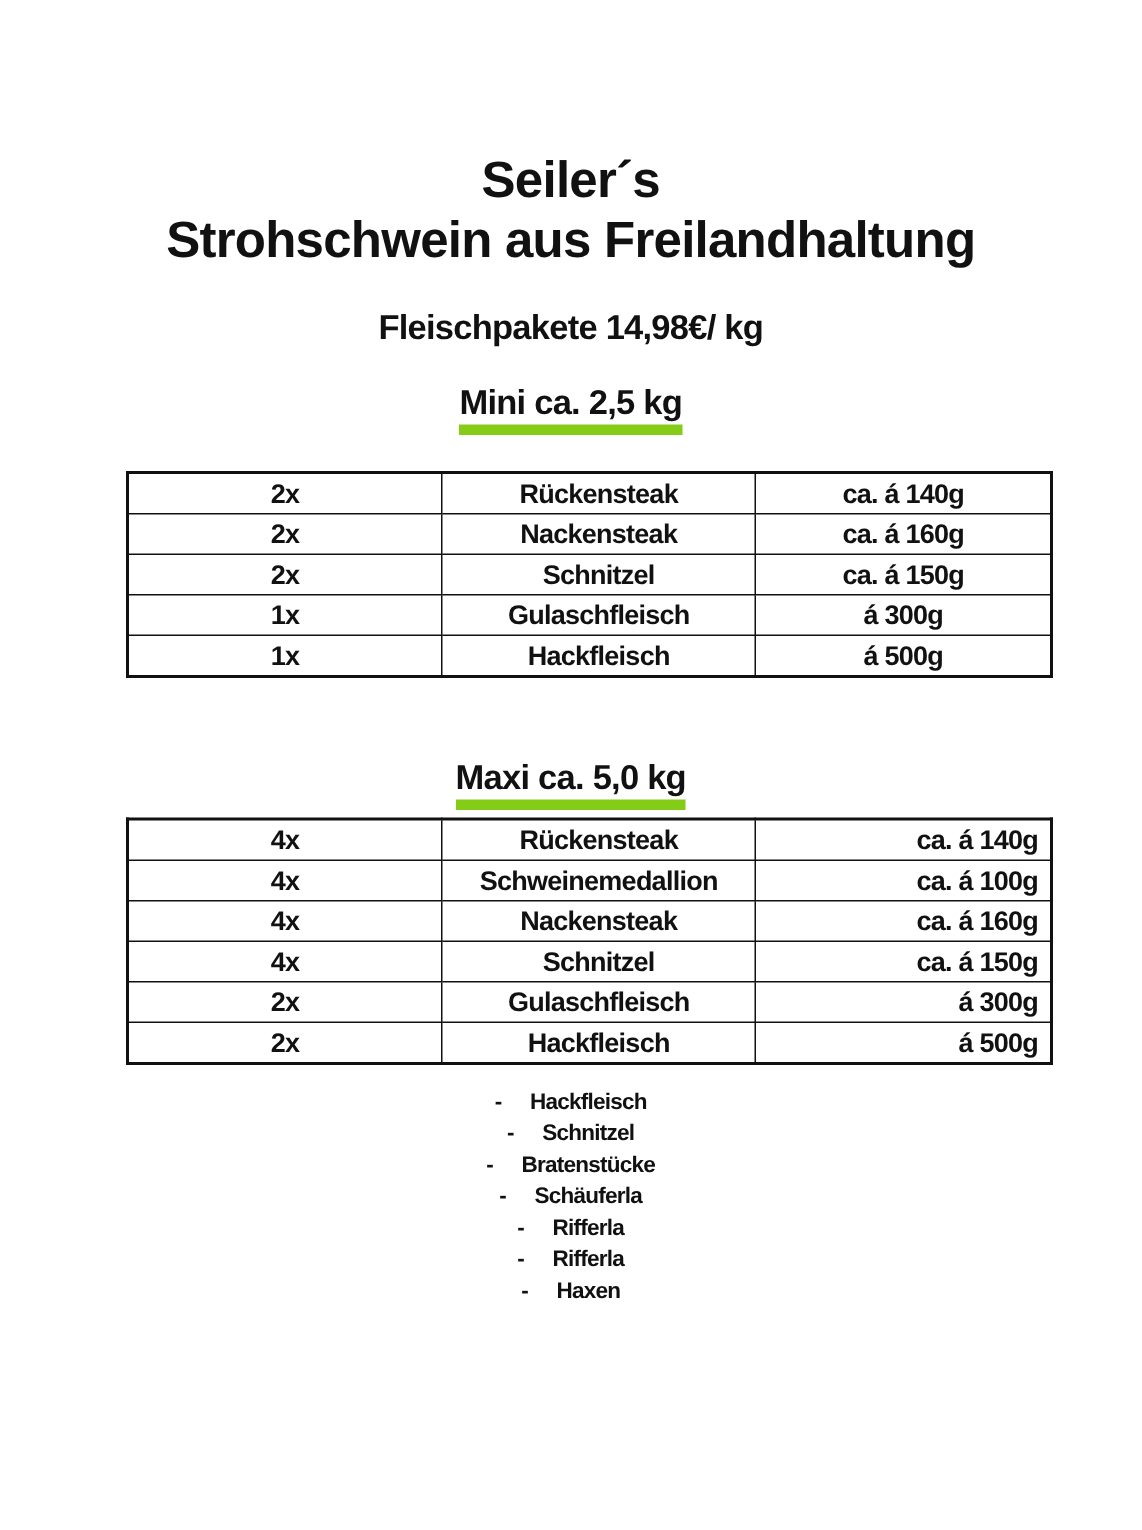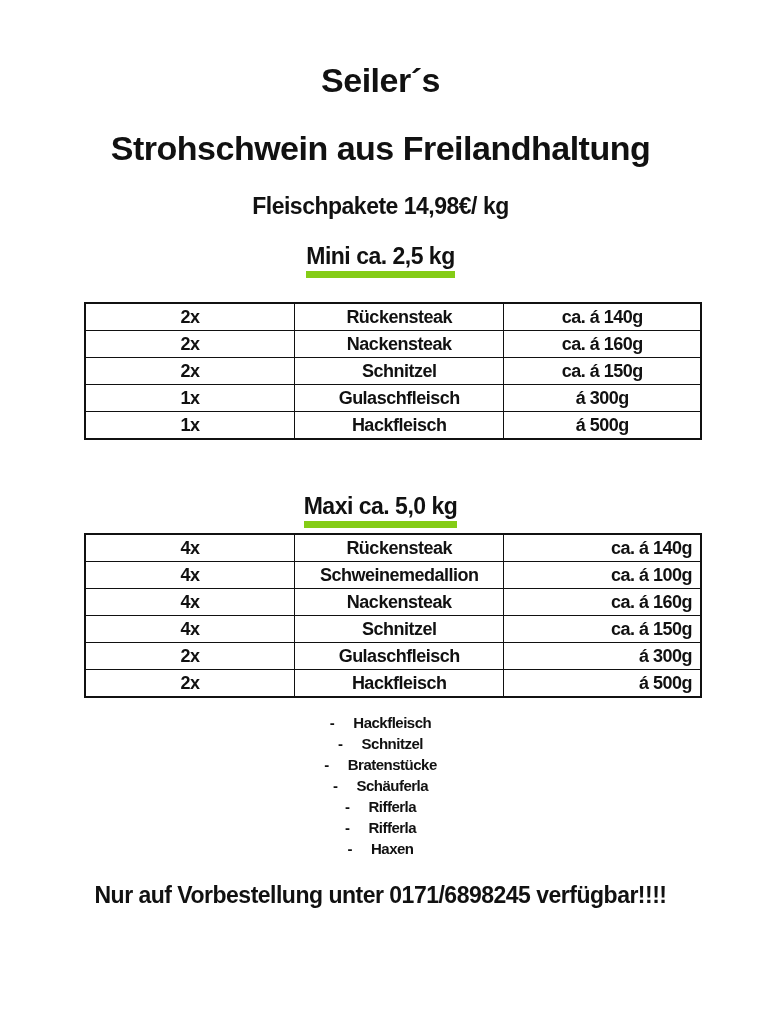--- a/index.html
+++ b/index.html
@@ -12,27 +12,26 @@
     width: 761px;
     height: 1020px;
     background: #ffffff;
     overflow: hidden;
     font-family: "Liberation Sans", sans-serif;
     font-weight: 700;
     color: #111111;
     letter-spacing: -0.5px;
   }
   .title1 {
-    padding-top: 60px;
+    padding-top: 100px;
     font-size: 34px;
     line-height: 40px;
     text-align: center;
   }
   .title2 {
-    margin-top: 28px;
     font-size: 34px;
     line-height: 40px;
     text-align: center;
   }
   .subtitle {
     margin-top: 24px;
     font-size: 23px;
     line-height: 28px;
     text-align: center;
   }
@@ -222,15 +221,14 @@
     <div class="extra-item">
       <span class="dash">-</span>
       <span>Rifferla</span>
     </div>
     <div class="extra-item">
       <span class="dash">-</span>
       <span>Haxen</span>
     </div>
   </div>
 
-  <div class="footer-note">Nur auf Vorbestellung unter 0171/6898245 verfügbar!!!!</div>
 
 </div>
 
 </body></html>

